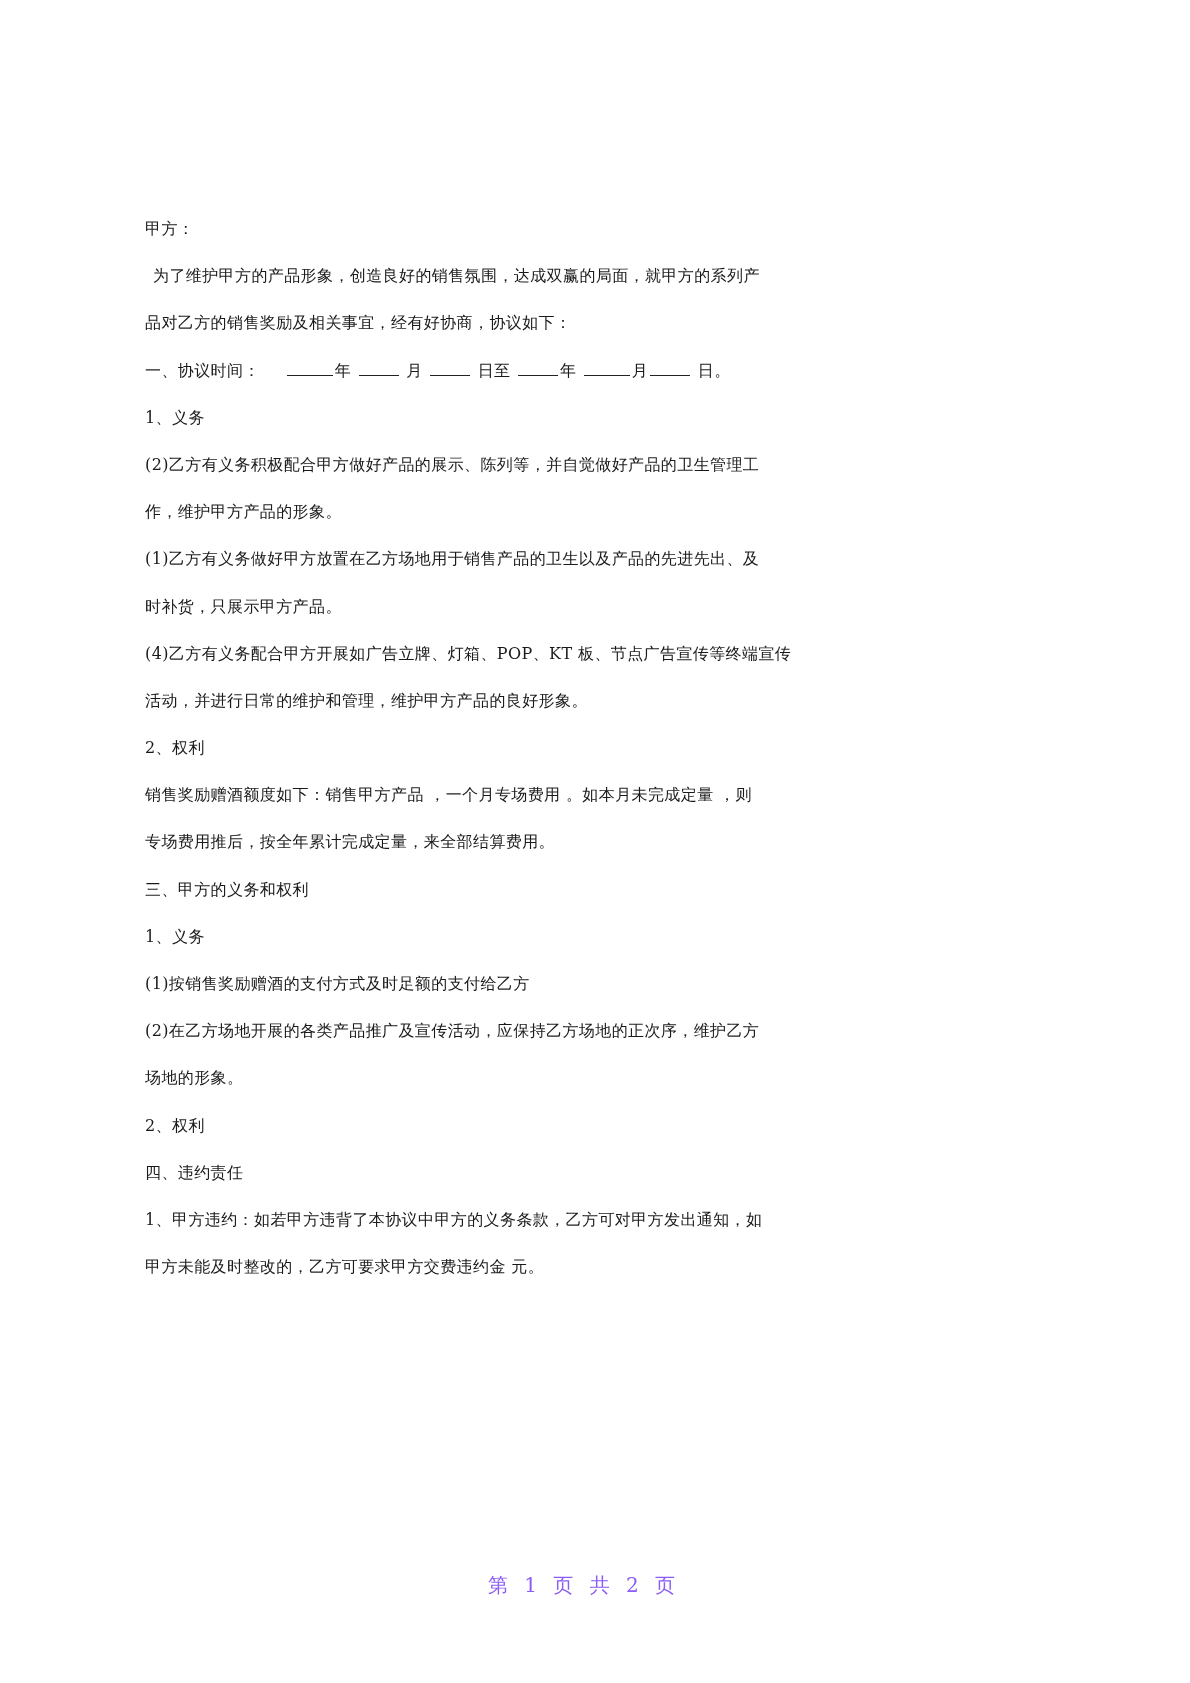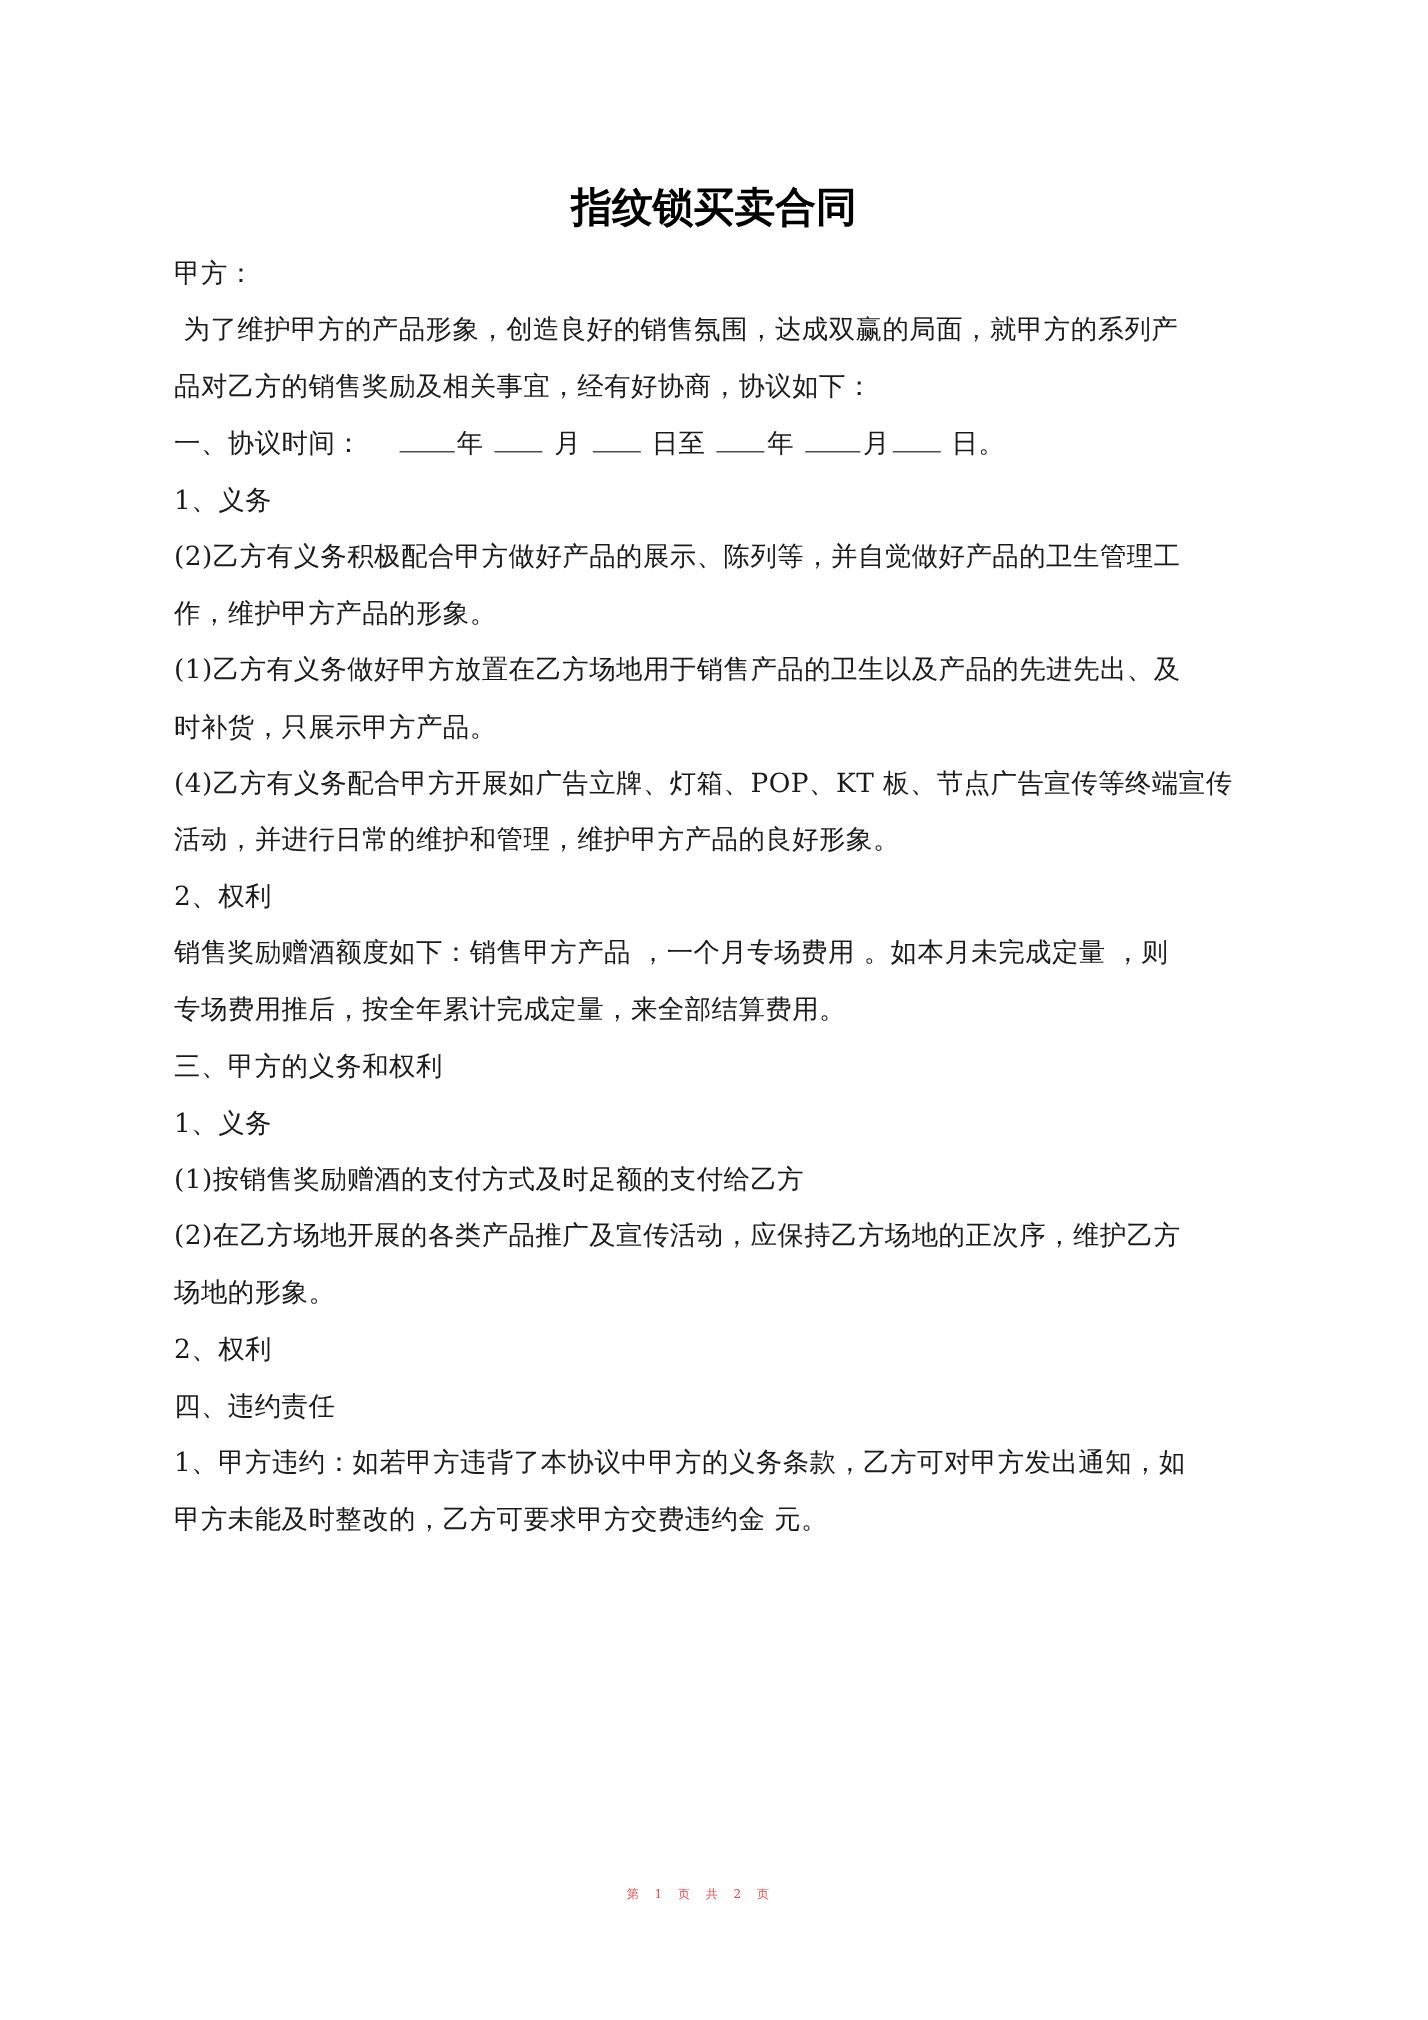--- a/index.html
+++ b/index.html
@@ -38,52 +38,51 @@
   }
   .body-text {
     position: absolute;
     left: 145px;
     top: 205px;
     width: 905px;
   }
   .line {
     height: 47.2px;
     line-height: 47.2px;
-    font-size: 22px;
+    font-size: 16px;
     white-space: nowrap;
     overflow: visible;
     letter-spacing: 0.4px;
   }
   .indent-small {
     padding-left: 8px;
   }
   .blank {
     display: inline-block;
     border-bottom: 1px solid #222;
     height: 18px;
     vertical-align: baseline;
     margin: 0 2px;
   }
   .footer {
     position: absolute;
     left: 0;
     width: 1168px;
     top: 1572px;
     text-align: center;
-    font-size: 10px;
-    color: #ef4444;
+    font-size: 20px;
+    color: #8b5cf6;
     letter-spacing: 5px;
   }
 </style>
 </head>
 <body>
 
 <div class="page">
 
-  <div class="title">指纹锁买卖合同</div>
 
   <div class="body-text">
 
     <div class="line">甲方：</div>
 
     <div class="line indent-small">为了维护甲方的产品形象，创造良好的销售氛围，达成双赢的局面，就甲方的系列产</div>
     <div class="line">品对乙方的销售奖励及相关事宜，经有好协商，协议如下：</div>
 
     <div class="line">
       <span>一、协议时间：</span>

